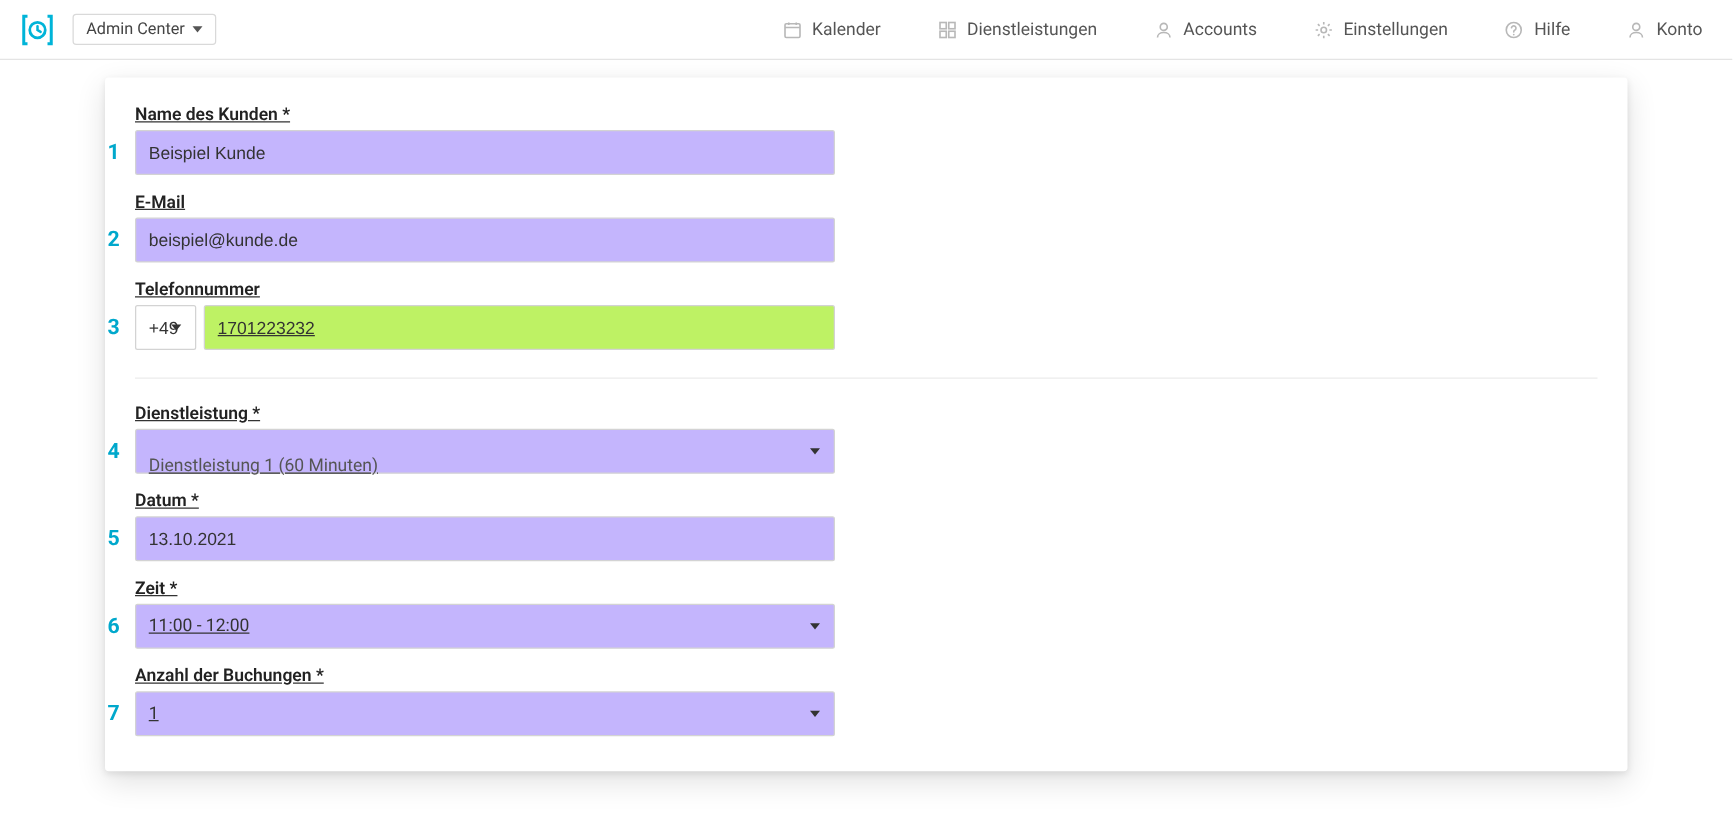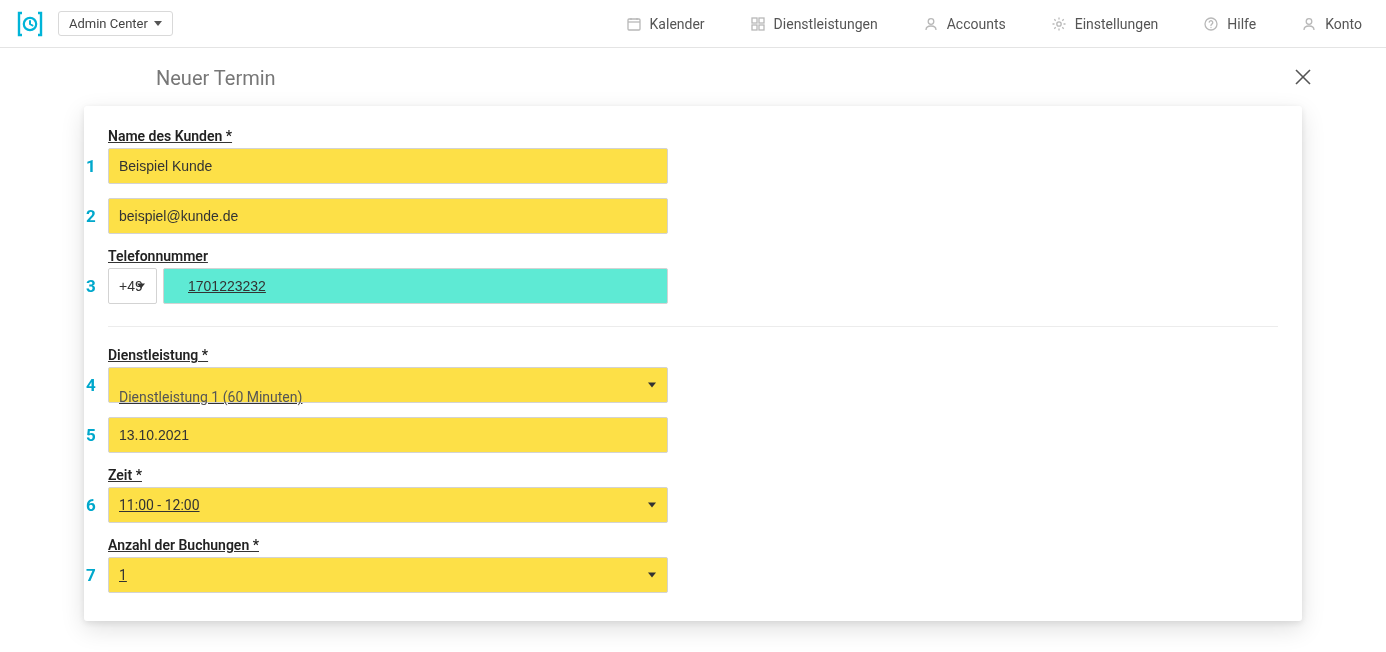--- a/index.html
+++ b/index.html
@@ -44,34 +44,34 @@
     box-shadow: 0 2px 6px rgba(0,0,0,0.09), 0 8px 24px rgba(0,0,0,0.12);
     margin: 0 36px;
     padding: 22px 24px 14px 24px;
   }
   .form { width: 560px; }
   .field { margin-bottom: 14px; position: relative; text-decoration: underline; }
   .field-label { font-size: 14px; font-weight: 600; color: #222; margin-bottom: 4px; display: block; }
   .input, .select {
     width: 100%; height: 36px;
     border: 1px solid #d3d3d3; border-radius: 2px;
-    padding: 0 10px; font-size: 14px; color: #333; background: #fde047;
+    padding: 0 10px; font-size: 14px; color: #333; background: #c4b5fd;
   }
   .select { color: #555; }
   .select-text { color: #555; margin-top: 24px; }
   .select-wrap { position: relative; }
   .select-caret {
     position: absolute; right: 12px; top: 50%; transform: translateY(-50%);
     border-top: 5px solid #333; border-left: 4px solid transparent; border-right: 4px solid transparent;
     pointer-events: none;
   }
   .phone-row { display: flex; gap: 6px; }
   .prefix-wrap { position: relative; width: 49px; }
   .prefix-input { width: 100%; height: 36px; border: 1px solid #d3d3d3; border-radius: 2px; padding: 0 10px; font-size: 14px; color: #333; background: #fff; }
-  .phone-input { flex: 1; height: 36px; border: 1px solid #d3d3d3; border-radius: 2px; padding: 0 24px; font-size: 14px; color: #333; background: #5eead4; }
+  .phone-input { flex: 1; height: 36px; border: 1px solid #d3d3d3; border-radius: 2px; padding: 0 10px; font-size: 14px; color: #333; background: #bef264; }
   .divider { border: none; border-top: 1px solid #ececec; margin: 22px 0 20px 0; width: 100%; }
   
   .annot {
     position: absolute; left: -22px; top: 50%; transform: translateY(-50%);
     color: #00a8cc; font-weight: 700; font-size: 17px;
   }
 </style>
 </head>
 <body>
 
@@ -147,42 +147,34 @@
             <circle cx="8" cy="5.5" r="2.8" stroke="#b8b8b8" stroke-width="1.3" fill="none"></circle>
             <path d="M3 14c0-2.5 2.2-4 5-4s5 1.5 5 4" stroke="#b8b8b8" stroke-width="1.3" fill="none"></path>
           </svg>
       </span>
       <span>Konto</span>
     </div>
   </div>
 </div>
 
 <div class="content">
-  <div class="page-header">
-    <h1 class="page-title">Neuer Termin</h1>
-    <div class="close-x">
-      <svg width="18" height="18" viewBox="0 0 18 18">
-          <line x1="2" y1="2" x2="16" y2="16" stroke="#555" stroke-width="1.6"></line>
-          <line x1="16" y1="2" x2="2" y2="16" stroke="#555" stroke-width="1.6"></line>
-        </svg>
-    </div>
-  </div>
 
   <div class="panel">
     <div class="form">
 
       <div class="field">
         <label class="field-label">Name des Kunden *</label>
         <div style="position:relative">
           <span class="annot">1</span>
           <input class="input" type="text" value="Beispiel Kunde" style="">
         </div>
       </div>
 
       <div class="field">
+        <label class="field-label">E-Mail</label>
         <div style="position:relative">
           <span class="annot">2</span>
           <input class="input" type="text" value="beispiel@kunde.de" style="">
         </div>
       </div>
 
       <div class="field">
         <label class="field-label">Telefonnummer</label>
         <div class="phone-row" style="position:relative">
           <span class="annot">3</span>
@@ -205,20 +197,21 @@
         <div class="select-wrap" style="position:relative">
           <span class="annot">4</span>
           <div class="input select" style="display:flex;align-items:center">
             <span class="select-text">Dienstleistung 1 (60 Minuten)</span>
           </div>
           <span class="select-caret"></span>
         </div>
       </div>
 
       <div class="field">
+        <label class="field-label">Datum *</label>
         <div style="position:relative">
           <span class="annot">5</span>
           <input class="input" type="text" value="13.10.2021" style="">
         </div>
       </div>
 
       <div class="field">
         <label class="field-label">Zeit *</label>
         <div class="select-wrap" style="position:relative">
           <span class="annot">6</span>

